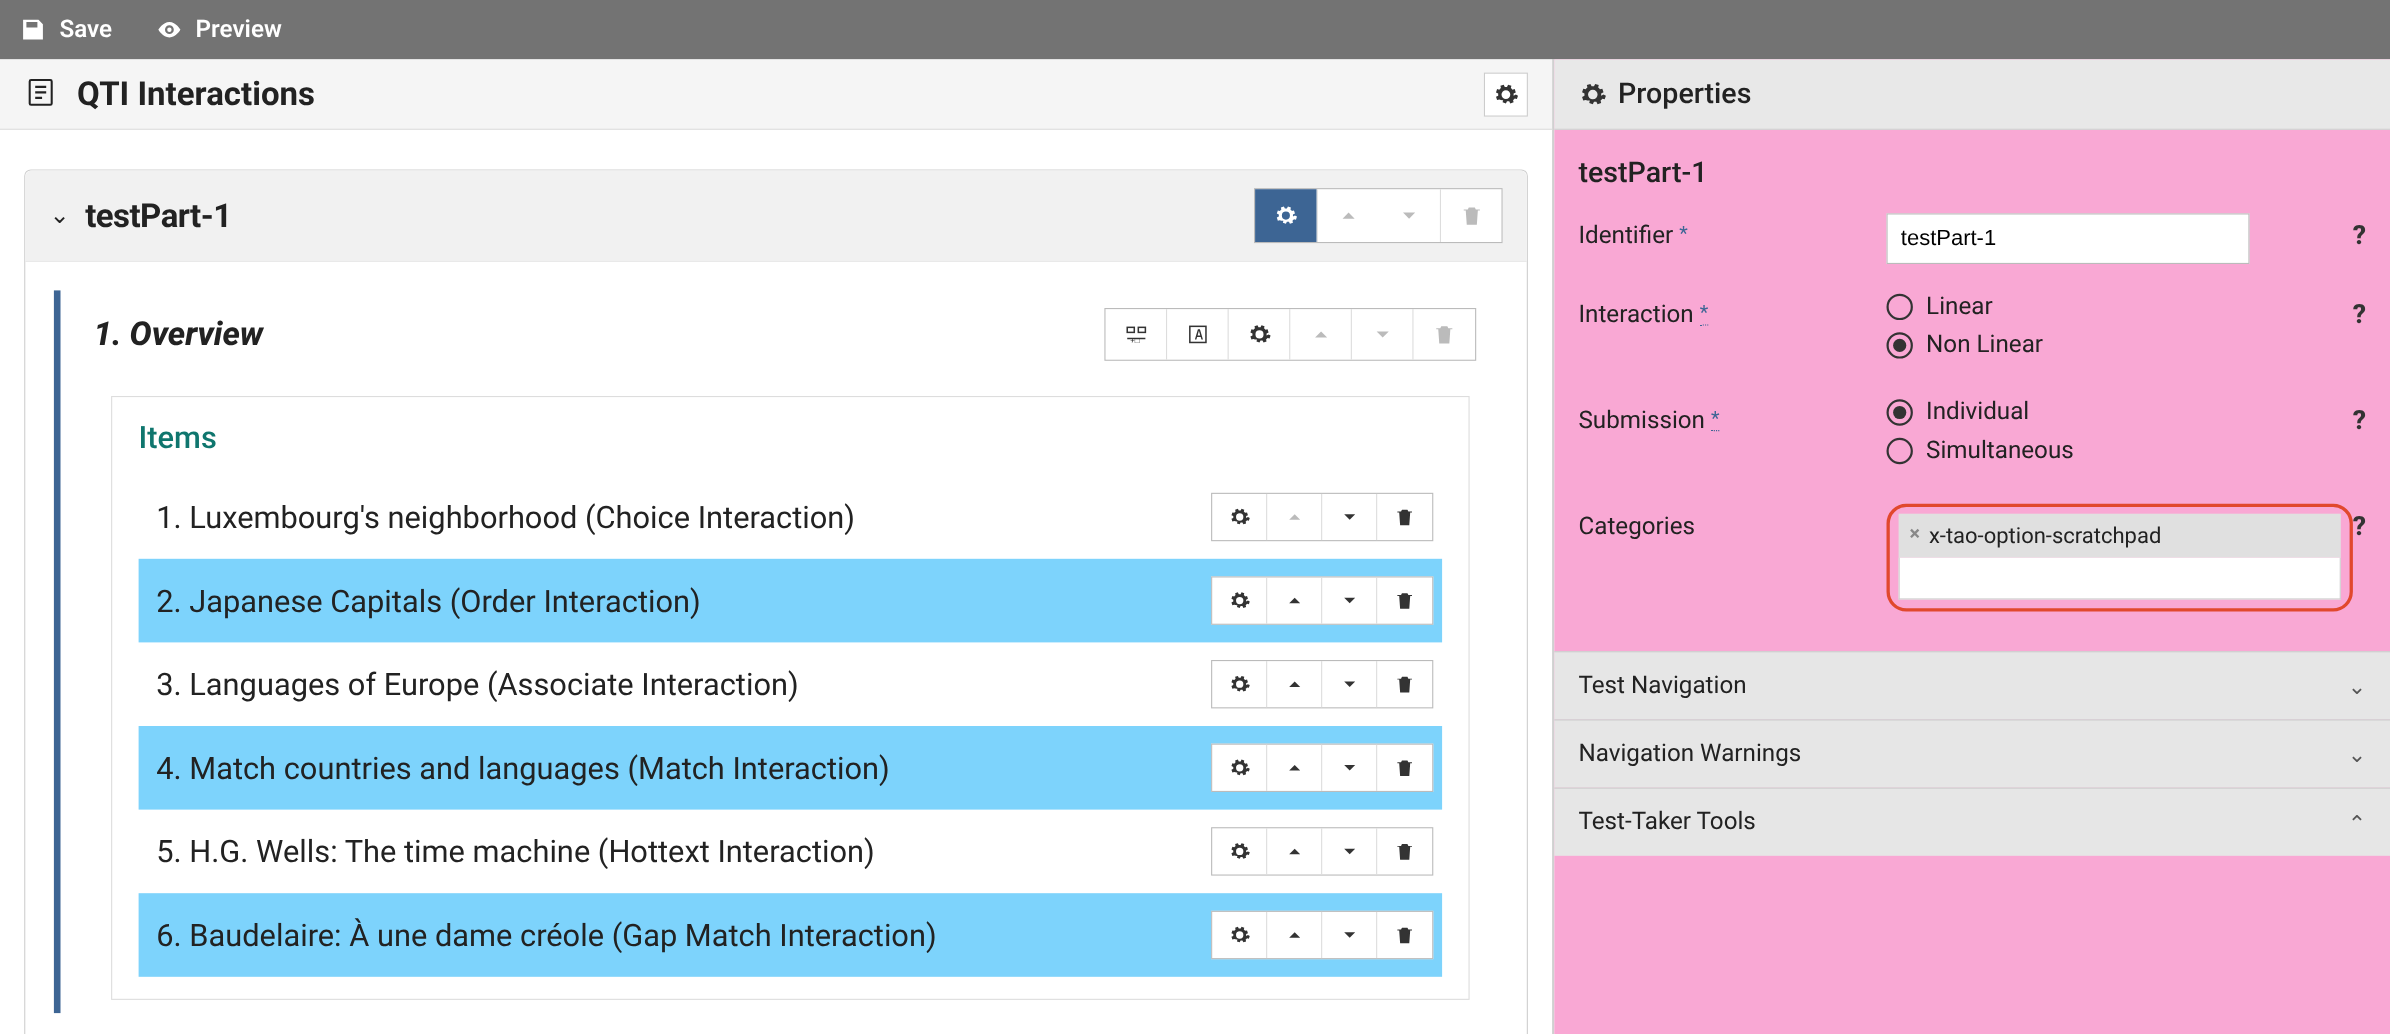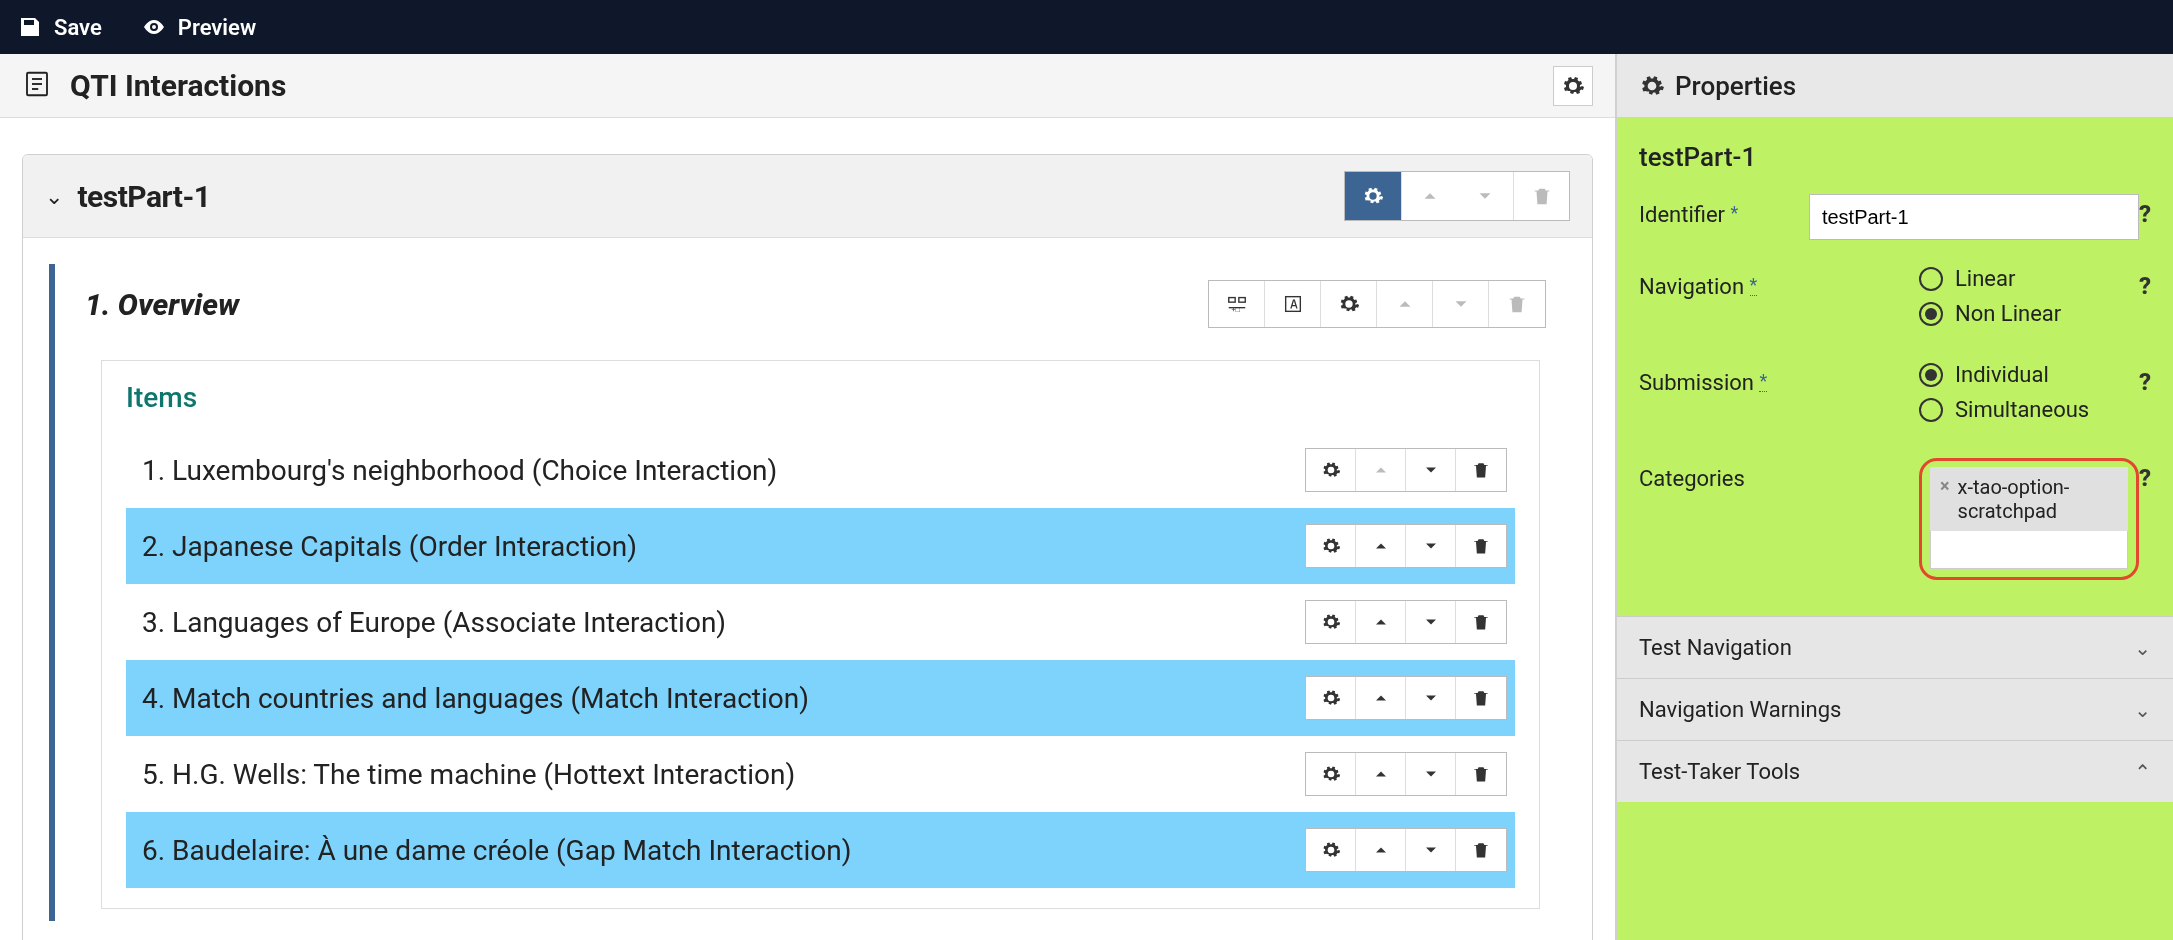--- a/index.html
+++ b/index.html
@@ -5,40 +5,40 @@
 * { box-sizing: border-box; margin: 0; padding: 0; }
 body {
   font-family: -apple-system, BlinkMacSystemFont, "Segoe UI", Roboto, sans-serif;
   background: #fff;
   color: #222;
   width: 2173px;
   height: 940px;
   overflow: hidden;
 }
 .topbar {
-  background: #0f172a;
+  background: #737373;
   height: 54px;
   display: flex;
   align-items: center;
   padding: 0 18px;
   gap: 40px;
 }
 .topbar-btn {
   display: flex;
   align-items: center;
   gap: 12px;
   color: #fff;
   font-size: 22px;
   font-weight: 600;
   cursor: pointer;
 }
 .topbar-btn svg { width: 24px; height: 24px; fill: #fff; }
 .main-area { display: flex; height: calc(100% - 54px); }
 .editor-col { flex: 1; border-right: 2px solid #d0d0d0; }
-.props-col { width: 556px; background: #bef264; }
+.props-col { width: 760px; background: #f9a8d4; }
 
 .editor-header {
   background: #f5f5f5;
   height: 64px;
   display: flex;
   align-items: center;
   padding: 0 22px;
   border-bottom: 1px solid #ddd;
   position: relative;
 }
@@ -504,21 +504,21 @@
 
       <div class="prop-row">
         <div class="prop-label"><span>Identifier</span> <span class="ast">*</span></div>
         <div class="prop-value">
           <input class="text-input" value="testPart-1" style="">
         </div>
         <div class="help">?</div>
       </div>
 
       <div class="prop-row">
-        <div class="prop-label"><span>Navigation</span> <span class="ast dotted">*</span></div>
+        <div class="prop-label"><span>Interaction</span> <span class="ast dotted">*</span></div>
         <div class="prop-value">
           <div class="radio-line">
               <span class="radio"></span>
               <span>Linear</span>
             </div>
           <div class="radio-line">
               <span class="radio checked"></span>
               <span>Non Linear</span>
             </div>
         </div>

